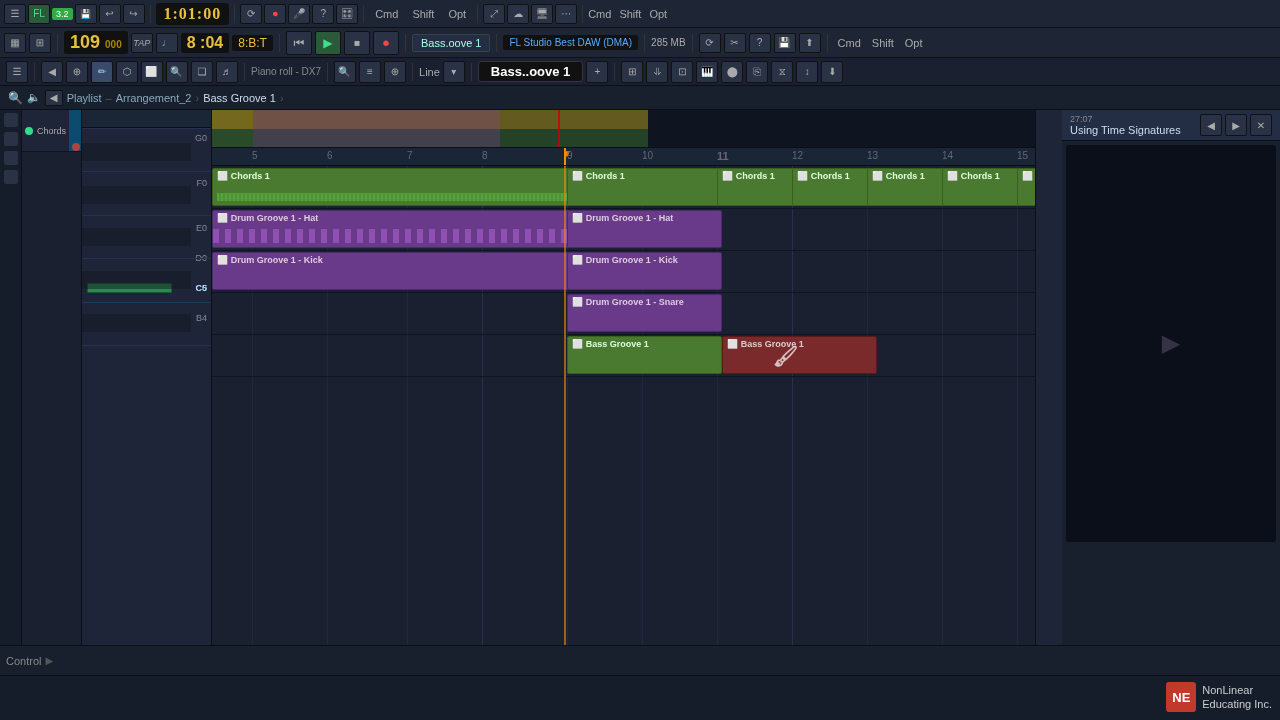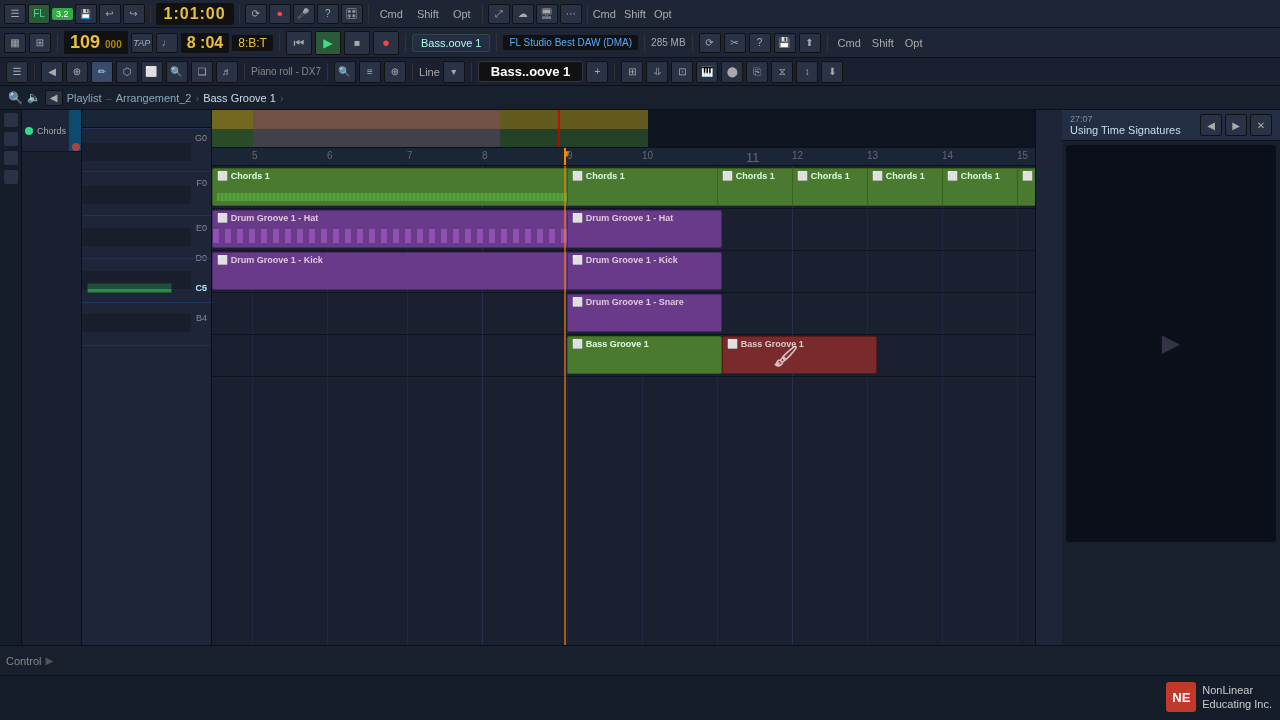--- a/index.html
+++ b/index.html
@@ -38,20 +38,21 @@
       cursor: pointer;
     }
     .time-display {
       background: #111;
       color: #e8c040;
       font-size: 16px;
       font-weight: bold;
       padding: 2px 8px;
       border-radius: 3px;
       letter-spacing: 1px;
+      font-family: Liberation Serif, serif;
     }
     .toolbar-sep {
       width: 1px;
       height: 18px;
       background: #333;
       margin: 0 3px;
     }
     .version-tag {
       background: #3a4;
       color: #fff;
@@ -505,21 +506,21 @@
 
       <div id="timeline-ruler" style="position:relative;">
         <div style="position:absolute; left:0; right:0; top:0; bottom:0; display:flex;">
           <div style="position:absolute; left:40px; color:#667; font-size:10px; top:2px;">5</div>
           <div style="position:absolute; left:115px; color:#667; font-size:10px; top:2px;">6</div>
           <div style="position:absolute; left:195px; color:#667; font-size:10px; top:2px;">7</div>
           <div style="position:absolute; left:270px; color:#667; font-size:10px; top:2px;">8</div>
           <div style="position:absolute; left:350px; color:#f80; font-size:10px; top:0px;">▼</div>
           <div style="position:absolute; left:355px; color:#667; font-size:10px; top:2px;">9</div>
           <div style="position:absolute; left:430px; color:#667; font-size:10px; top:2px;">10</div>
-          <div style="position:absolute; left:534px; color:#667; font-size:13px; top:2px;">11</div>
+          <div style="position:absolute; left:505px; color:#667; font-size:11px; top:2px;font-weight:bold;">11</div>
           <div style="position:absolute; left:580px; color:#667; font-size:10px; top:2px;">12</div>
           <div style="position:absolute; left:655px; color:#667; font-size:10px; top:2px;">13</div>
           <div style="position:absolute; left:730px; color:#667; font-size:10px; top:2px;">14</div>
           <div style="position:absolute; left:805px; color:#667; font-size:10px; top:2px;">15</div>
 
         </div>
 
         <div style="position:absolute; left:352px; top:0; bottom:0; width:2px; background:#f80; z-index:5;"></div>
       </div>
 

